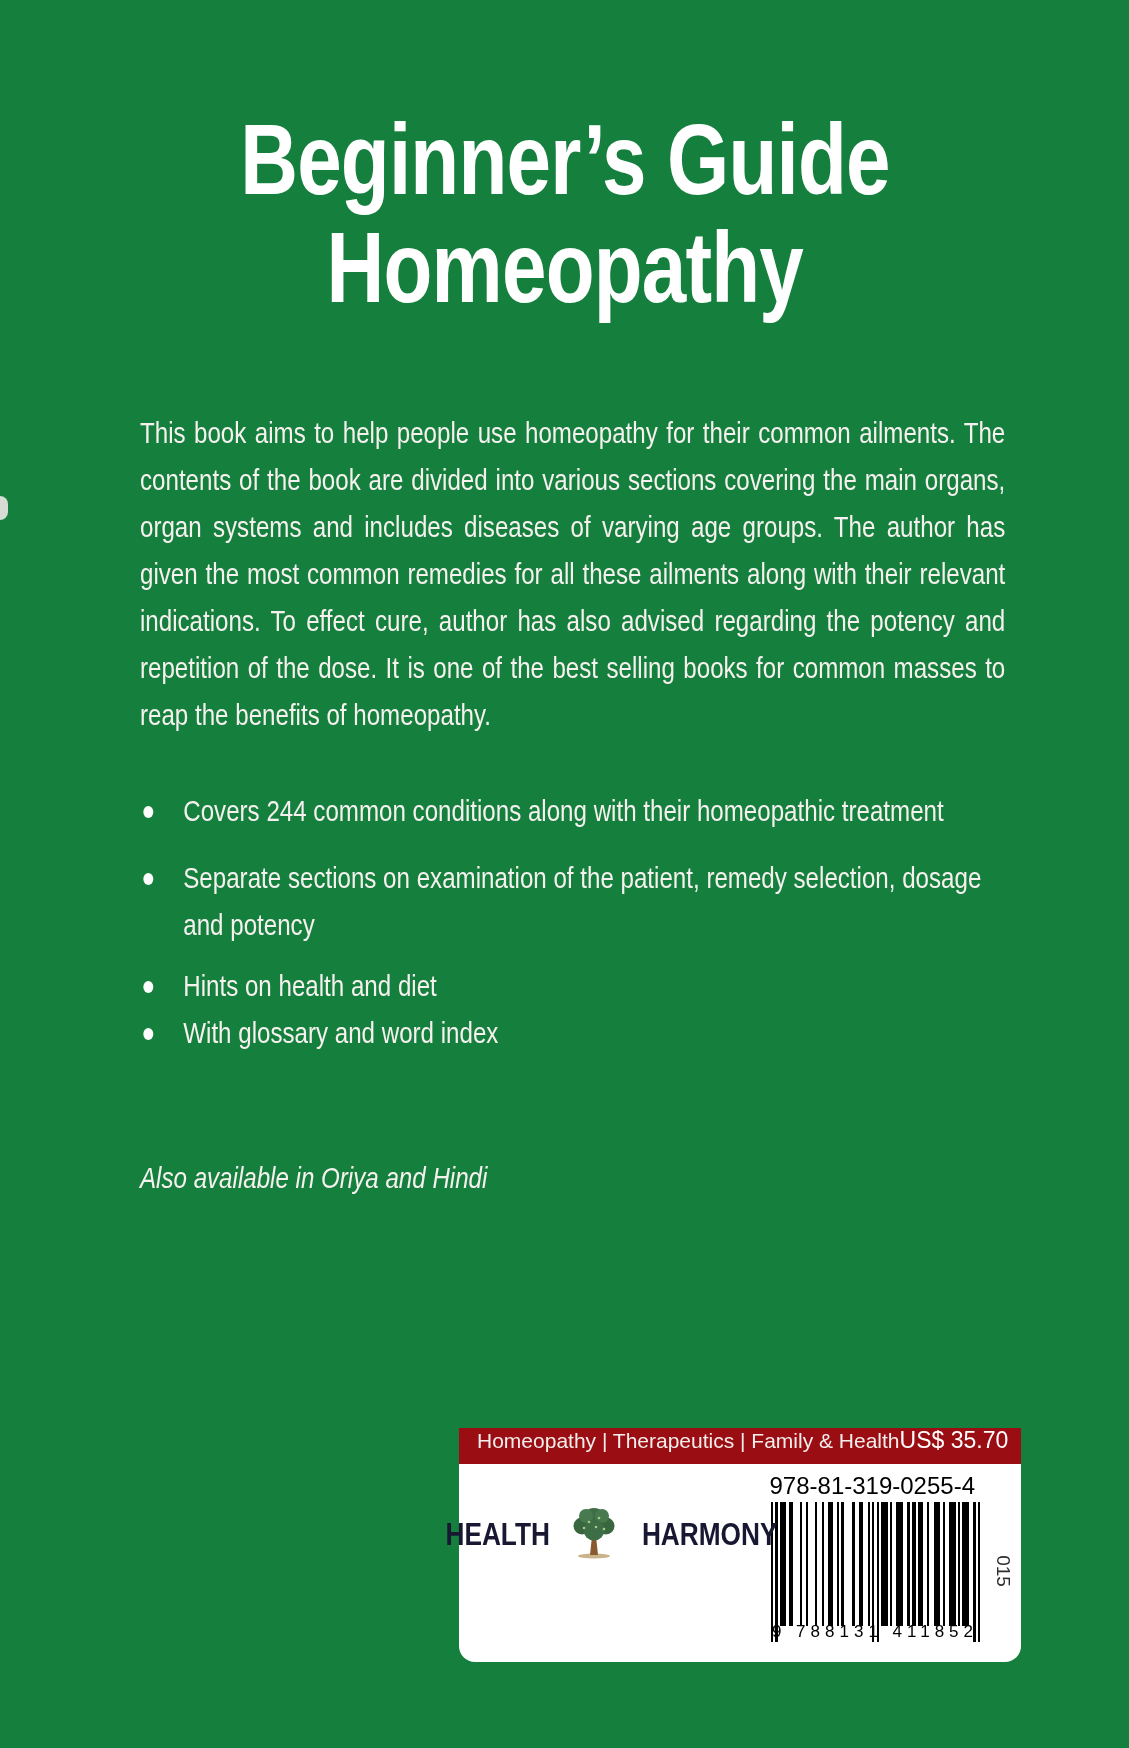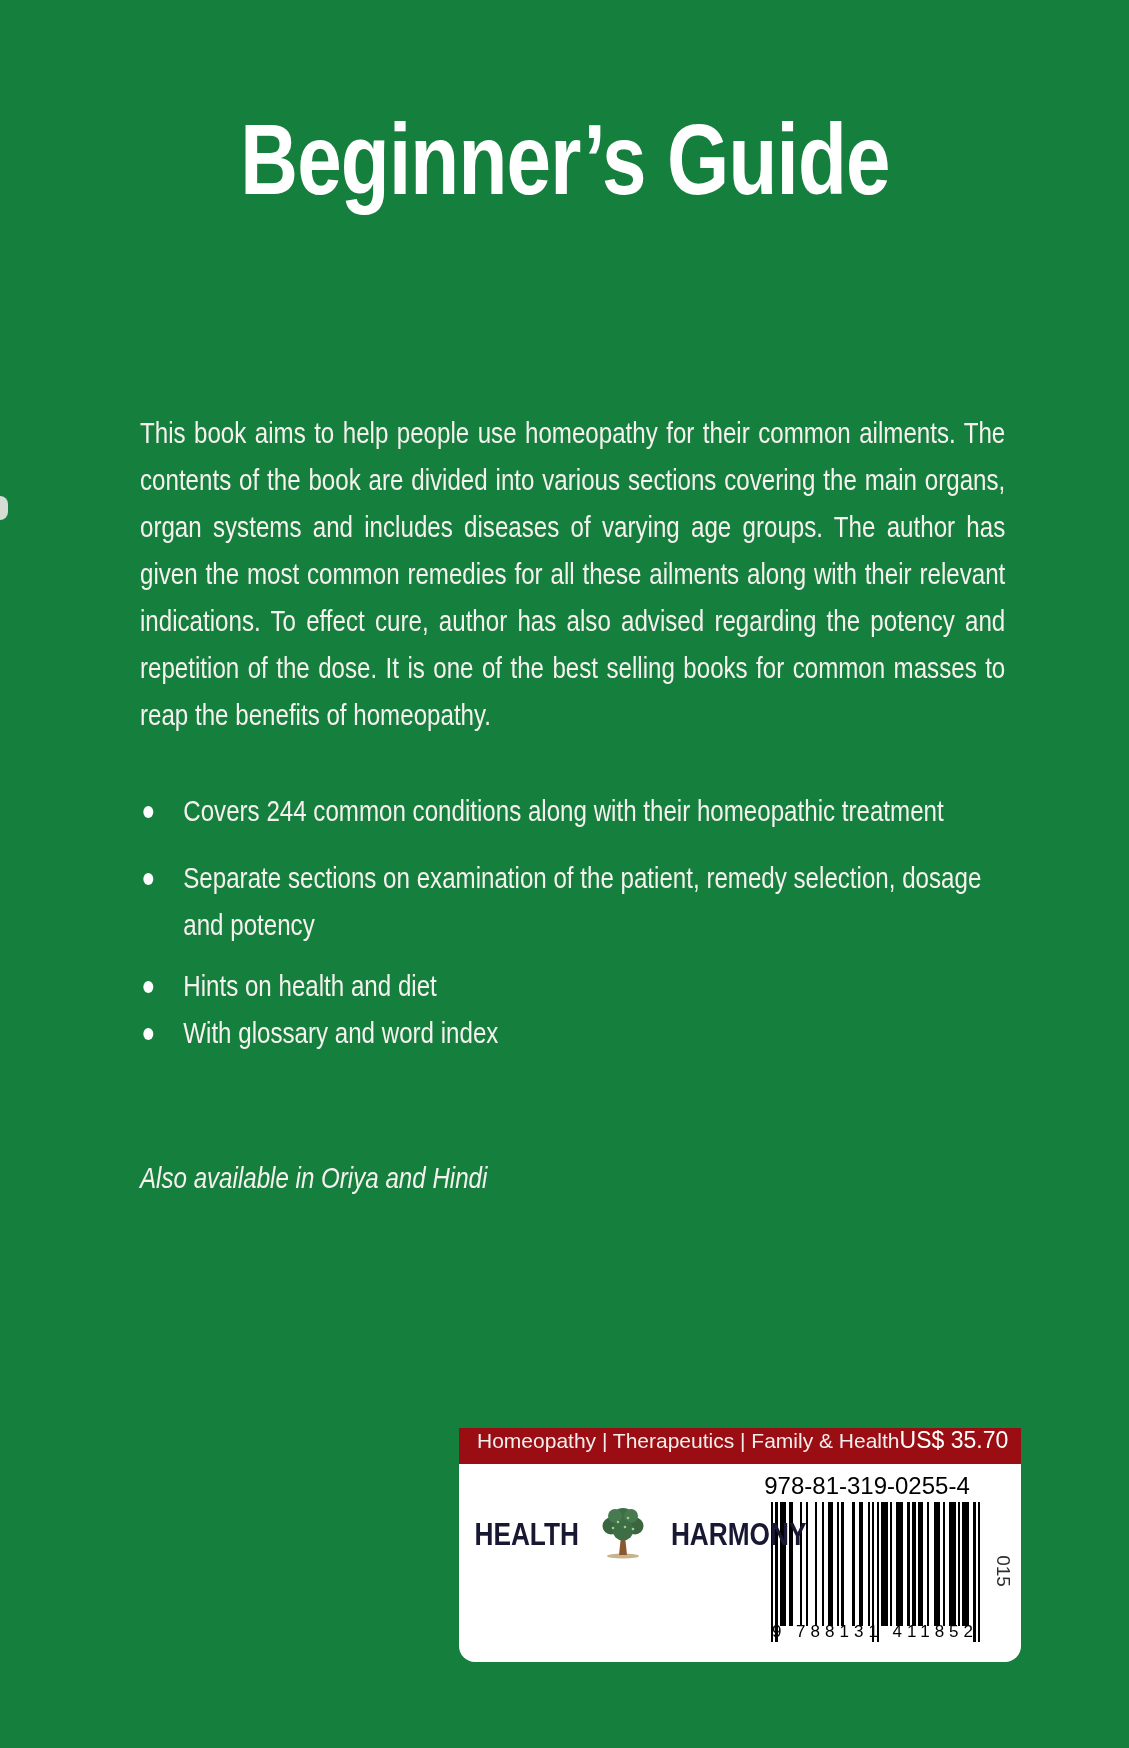--- a/index.html
+++ b/index.html
@@ -73,34 +73,34 @@
     padding:0 76px 11px 18px; box-sizing:border-box;
     justify-content:space-between;
   }
   .strip .categories { color:#f3eeec; font-size:21px; white-space:nowrap; }
   .strip .price { color:#ffffff; font-size:23px; white-space:nowrap; }
   .card-body {
     position:relative; height:198px; background:#ffffff;
     border-radius:0 0 16px 16px;
   }
   .isbn-text {
-    position:absolute; left:292px; top:8px; width:232px;
-    text-align:center; color:#000; font-size:24px;
+    position:absolute; left:284px; top:8px; width:232px;
+    text-align:right; color:#000; font-size:24px;
   }
   .barcode { position:absolute; left:312px; top:38px; width:209px; height:140px; }
   .barcode .bar { position:absolute; top:0; background:#000; height:124px; }
   .barcode .bar.tall { height:140px; }
   .barcode-digits {
     position:absolute; left:300px; top:158px; width:232px;
     text-align:center; color:#000; font-size:17px; letter-spacing:5px;
     font-family:"Liberation Sans", sans-serif;
   }
   .logo-row {
     position:absolute; left:4px; top:42px; width:300px;
-    display:flex; align-items:center; justify-content:space-between; gap:8px;
+    display:flex; align-items:center; justify-content:center; gap:8px;
   }
   .logo-word {
     font-weight:bold; font-size:32px; color:#181832;
     display:inline-block; transform:scaleX(0.82); white-space:nowrap;
   }
   .tree { width:50px; height:56px; flex:0 0 auto; }
   .website {
     position:absolute; left:4px; top:104px; width:300px;
     text-align:center; font-size:23px; letter-spacing:6px; color:#1d1d1d;
   }
@@ -111,20 +111,23 @@
   }
 </style>
 </head>
 <body>
 
 <div class="cover">
 
   <div class="title-block">
     <div class="title-main">
       <span class="cond">Beginner’s Guide</span>
+    </div>
+    <div class="title-main2">
+      <span class="cond">Homeopathy</span>
     </div>
   </div>
 
   <div class="description cond-block">This book aims to help people use homeopathy for their common ailments. The contents of the book are divided into various sections covering the main organs, organ systems and includes diseases of varying age groups. The author has given the most common remedies for all these ailments along with their relevant indications. To effect cure, author has also advised regarding the potency and repetition of the dose. It is one of the best selling books for common masses to reap the benefits of homeopathy.</div>
 
   <ul class="bullets cond-block">
     <li class="mb-lg">
       <span class="bullet-dot"></span>
       <span>Covers 244 common conditions along with their homeopathic treatment</span>
     </li>

